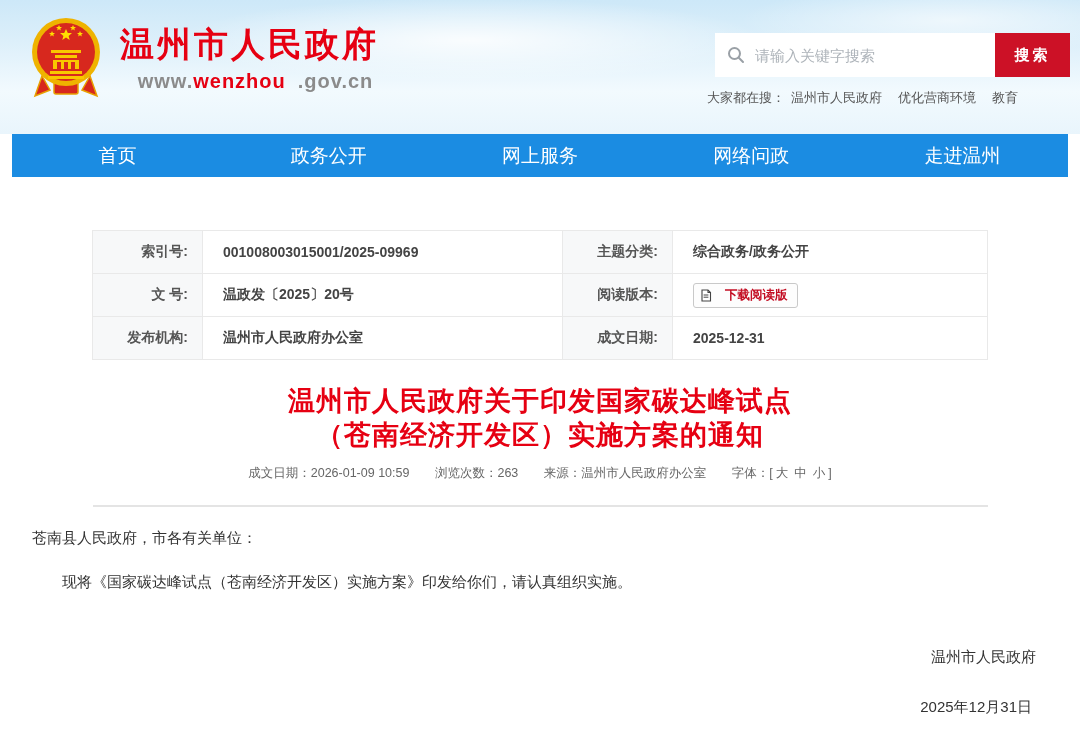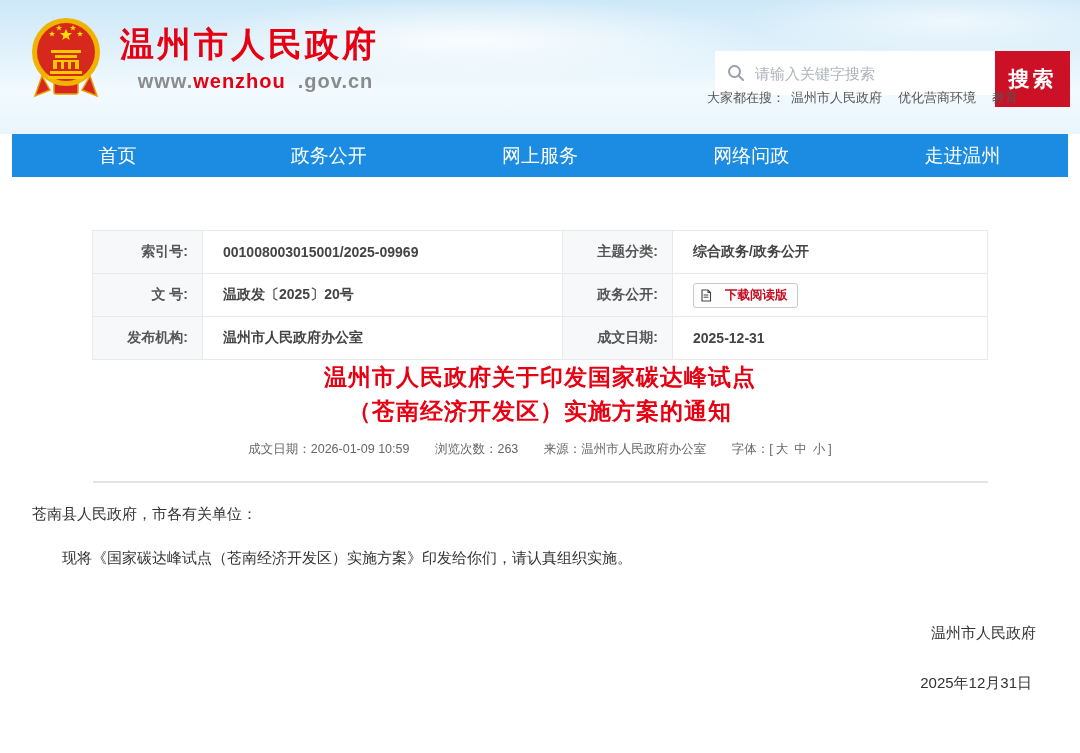--- a/index.html
+++ b/index.html
@@ -18,50 +18,50 @@
     pointer-events:none;
   }
   .brand{ position:absolute; left:26px; top:16px; display:flex; align-items:flex-start; z-index:2; }
   .emblem{ width:80px; height:88px; flex:0 0 auto; }
   .brand-text{ margin-left:14px; padding-top:10px; text-align:center; }
   .site-name{ color:#e60012; font-size:34px; font-weight:bold; letter-spacing:3px; line-height:36px; }
   .site-url{ margin-top:8px; font-size:20px; font-weight:bold; letter-spacing:1px; }
   .site-url .gray{ color:#8b8b8b;margin-left:12px; }
   .site-url .red{ color:#e60012; }
 
-  .search-wrap{ position:absolute; left:715px; top:51px; width:355px; height:44px; display:flex; z-index:2; }
+  .search-wrap{ position:absolute; left:715px; top:33px; width:355px; height:44px; display:flex; z-index:2; }
   .search-box{ width:280px; height:44px; background:#fff; display:flex; align-items:center; padding-left:12px; }
   .search-box svg{ flex:0 0 auto; }
   .search-input{ border:0; outline:none; flex:1; height:100%; font-size:15px; color:#333;
     padding-left:10px; background:transparent; font-family:inherit; }
   .search-input::placeholder{ color:#aeb4ba; }
-  .search-btn{ width:75px; height:56px; border:0; background:#cc1126; color:#fff;
-    font-size:21px; font-weight:bold; letter-spacing:3px; cursor:pointer; font-family:inherit; }
+  .search-btn{ width:75px; height:44px; border:0; background:#cc1126; color:#fff;
+    font-size:15px; font-weight:bold; letter-spacing:3px; cursor:pointer; font-family:inherit; }
 
   .hot-search{ position:absolute; left:707px; top:89px; font-size:13px; color:#555; z-index:2; white-space:nowrap; }
   .hot-search .hot-link{ margin-left:16px; cursor:pointer; color:#555; text-decoration:none; }
   .hot-search .hot-link:first-of-type{ margin-left:6px; }
 
   
   .main-nav{ margin:0 12px; height:43px; background:#1b8ce2; display:flex; }
   .nav-item{ flex:1; display:flex; align-items:center; justify-content:center;
     color:#fff; font-size:19px; cursor:pointer; }
 
   
   .doc-table{ width:895px; margin:53px auto 0; border-collapse:collapse; table-layout:fixed; }
   .doc-table td{ border:1px solid #e9e9e9; height:43px; font-size:14px; }
   .doc-table td.lbl{ background:#f7f8f9; color:#555; font-weight:bold; text-align:right; padding-right:14px; }
   .doc-table td.val{ background:#fff; color:#444; font-weight:bold; padding-left:20px; }
   .dl-btn{ display:inline-flex; align-items:center; gap:13px; border:1px solid #c9c9c9; border-radius:3px;
     background:#fdfdfd; padding:3px 9px 3px 6px; cursor:pointer; font-family:inherit; }
   .dl-btn .dl-text{ color:#c30d23; font-size:12.5px; font-weight:bold; }
 
   
-  .doc-title{ text-align:center; color:#e60012; font-weight:bold;
-    font-size:23px; line-height:34px; letter-spacing:1px; }
+  .doc-title{ margin-top:24px; text-align:center; color:#e60012; font-weight:bold;
+    font-size:27px; line-height:34px; letter-spacing:1px; }
   .doc-meta{ margin-top:13px; text-align:center; font-size:12.5px; color:#666; }
   .doc-meta .seg{ margin:0 11px; white-space:nowrap; }
   .doc-meta .font-size-link{ cursor:pointer; margin:0 3px; color:#666; }
   .divider{ width:895px; margin:23px auto 0; border-top:2px solid #e4e4e4; }
 
   .article{ margin-top:20px; padding:0 36px 0 32px; font-size:15px; color:#333; line-height:1.5; }
   .para-indent{ margin-top:21px; text-indent:2em; }
   .sign-name{ margin-top:53px; text-align:right; padding-right:8px; }
   .sign-date{ margin-top:27px; text-align:right; padding-right:12px; }
 </style>
@@ -133,21 +133,21 @@
   <tbody>
       <tr>
     <td class="lbl">索引号:</td>
     <td class="val">001008003015001/2025-09969</td>
     <td class="lbl">主题分类:</td>
     <td class="val">综合政务/政务公开</td>
   </tr>
   <tr>
     <td class="lbl">文 号:</td>
     <td class="val">温政发〔2025〕20号</td>
-    <td class="lbl">政务公开:</td>
+    <td class="lbl">阅读版本:</td>
     <td class="val">
       <button class="dl-btn">
         <svg width="12" height="13" viewBox="0 0 12 13">
           <path d="M2 1 h6 l2.5 2.5 V12 H2 Z" fill="#fff" stroke="#444" stroke-width="1.1"></path>
           <path d="M8 1 V3.5 H10.5" fill="none" stroke="#444" stroke-width="1.1"></path>
           <line x1="3.6" y1="6" x2="8.4" y2="6" stroke="#444" stroke-width="1"></line>
           <line x1="3.6" y1="8.2" x2="8.4" y2="8.2" stroke="#444" stroke-width="1"></line>
         </svg>
         <span class="dl-text">下载阅读版</span>
       </button>

